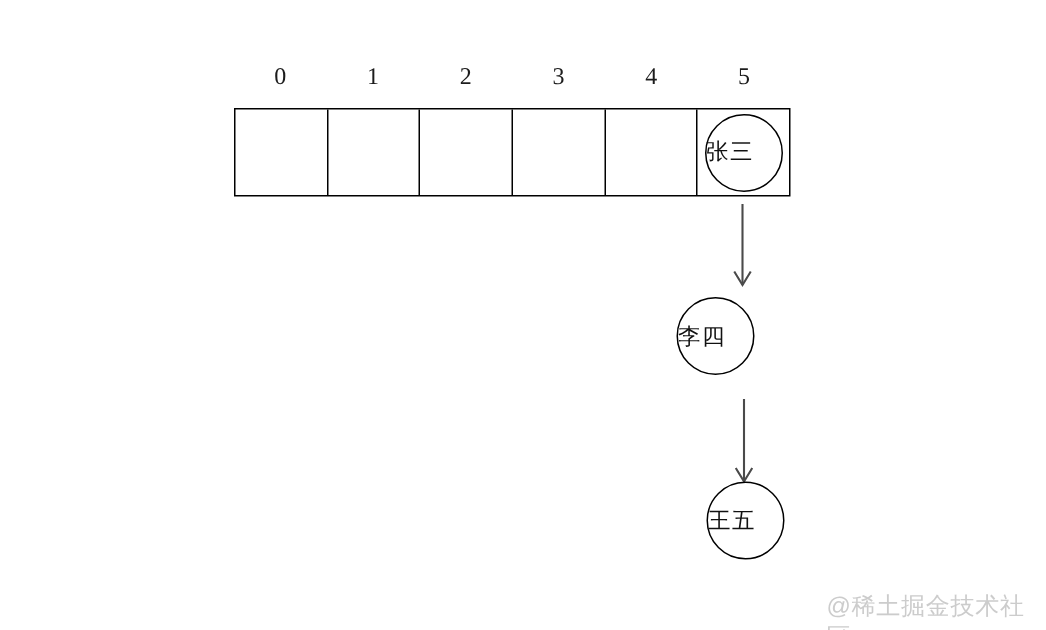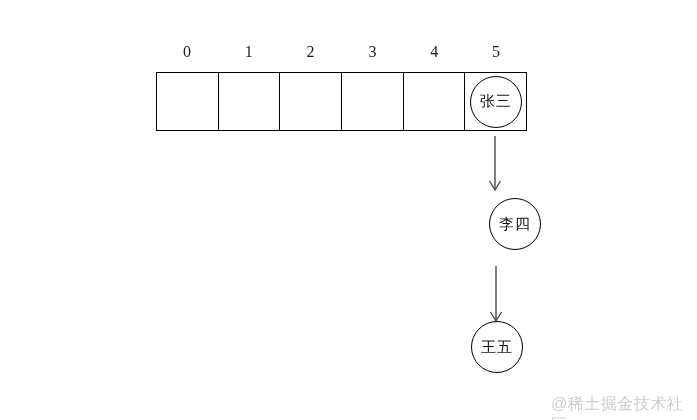--- a/index.html
+++ b/index.html
@@ -56,29 +56,29 @@
   }
   
   .node-circle {
     width: 52px;
     height: 52px;
     box-sizing: border-box;
     border: 1px solid #000000;
     border-radius: 50%;
     display: flex;
     align-items: center;
-    justify-content: center;
+    justify-content: flex-start;
     font-size: 15px;
     letter-spacing: 1px;
     background: #ffffff;
     color: #111111;
   }
   .node-lisi {
     position: absolute;
-    left: 489px;
+    left: 451px;
     top: 198px;
   }
   .node-wangwu {
     position: absolute;
     left: 471px;
     top: 321px;
   }
   
   .connector {
     position: absolute;

